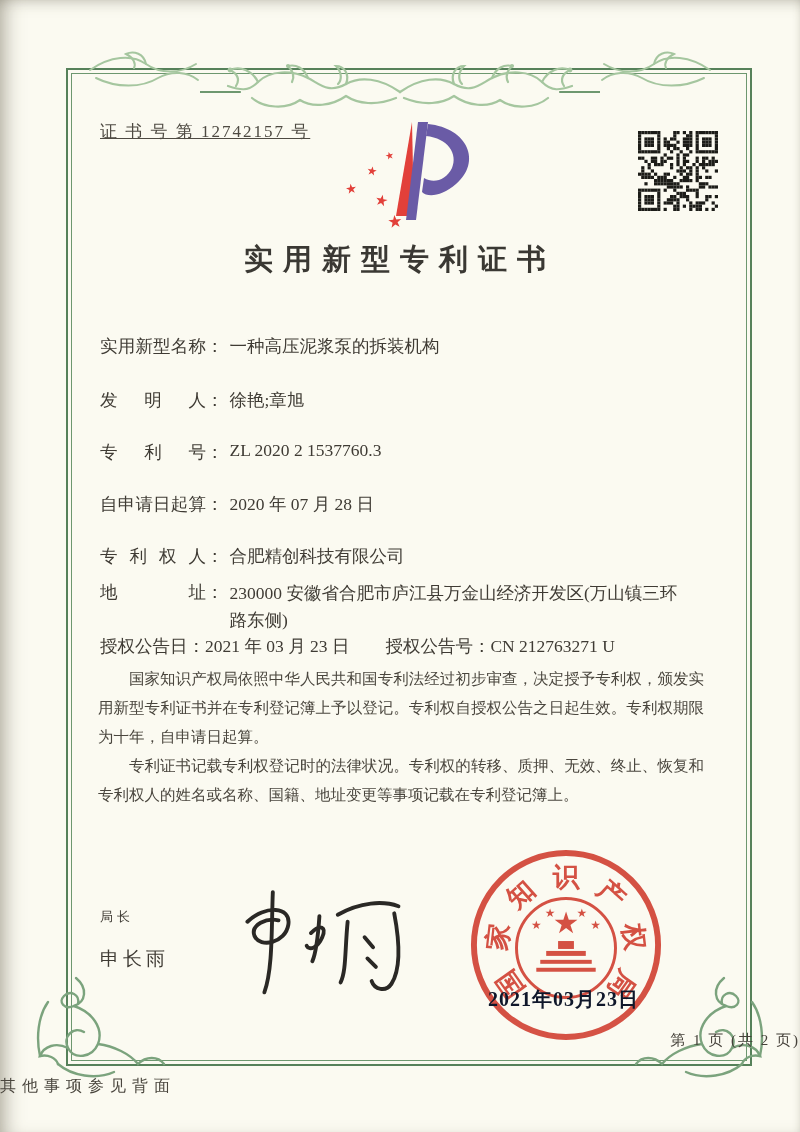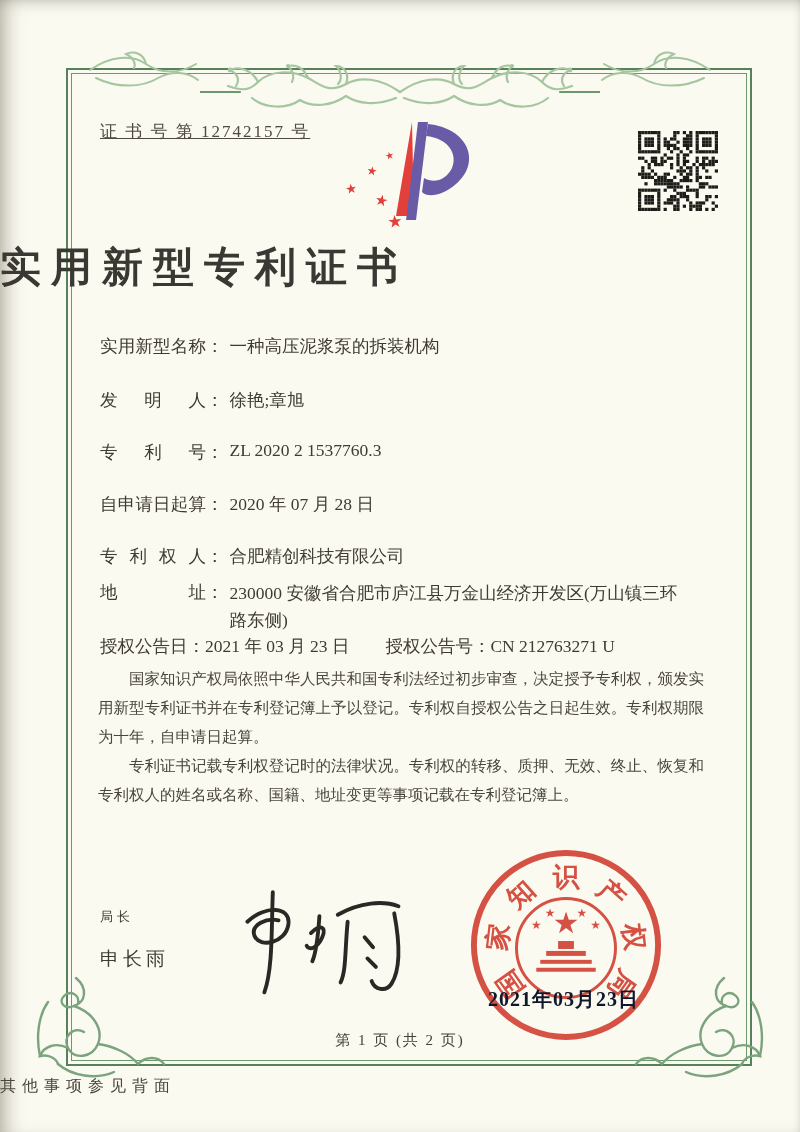--- a/index.html
+++ b/index.html
@@ -23,22 +23,22 @@
   }
   .frame::after{
     content:"";position:absolute;inset:3px;border:1px solid #6d976f;
   }
   .orn{position:absolute;pointer-events:none;}
   .abs{position:absolute;}
   .cert-number{
     left:100px;top:120px;font-size:17px;letter-spacing:2px;color:#4e4a42;text-decoration:underline;
   }
   .title{
-    left:0;top:240px;width:800px;text-align:left;
-    font-size:41px;font-weight:600;letter-spacing:10px;color:#3a3833;
+    left:0;top:240px;width:800px;text-align:center;
+    font-size:29px;font-weight:600;letter-spacing:10px;color:#3a3833;
   }
   .field{left:100px;font-size:17.5px;color:#3f3b34;white-space:nowrap;}
   .f-label{
     display:inline-block;width:106px;text-align:justify;text-align-last:justify;
     vertical-align:top;
   }
   .f-colon{vertical-align:top;}
   .f-value{margin-left:6px;vertical-align:top;}
   .f-value.wrap{
     display:inline-block;width:452px;white-space:normal;line-height:27px;
@@ -50,21 +50,21 @@
   }
   .paragraphs p{margin:0;text-indent:2em;}
   .sig-title{left:100px;top:908px;font-size:13px;letter-spacing:4px;color:#3f3b34;}
   .sig-name{left:100px;top:946px;font-size:19px;letter-spacing:4px;color:#3f3b34;}
   .sig-svg{left:198px;top:878px;}
   .seal{left:467px;top:846px;width:198px;height:198px;}
   .seal-date{
     left:488px;top:986px;font-size:20px;letter-spacing:1px;color:#0f172a;
     font-weight:700;
   }
-  .page-num{left:0;top:1031px;width:800px;text-align:center;font-size:15px;color:#45413a;letter-spacing:2px;}
+  .page-num{left:0;top:1031px;width:800px;text-align:right;font-size:15px;color:#45413a;letter-spacing:2px;}
   .back-note{left:0;top:1076px;width:800px;font-size:16px;color:#4a463e;letter-spacing:6px;}
   .qr{left:638px;top:131px;}
 </style>
 </head>
 <body>
 
 <div class="page">
 
   <div class="frame"></div>
 

